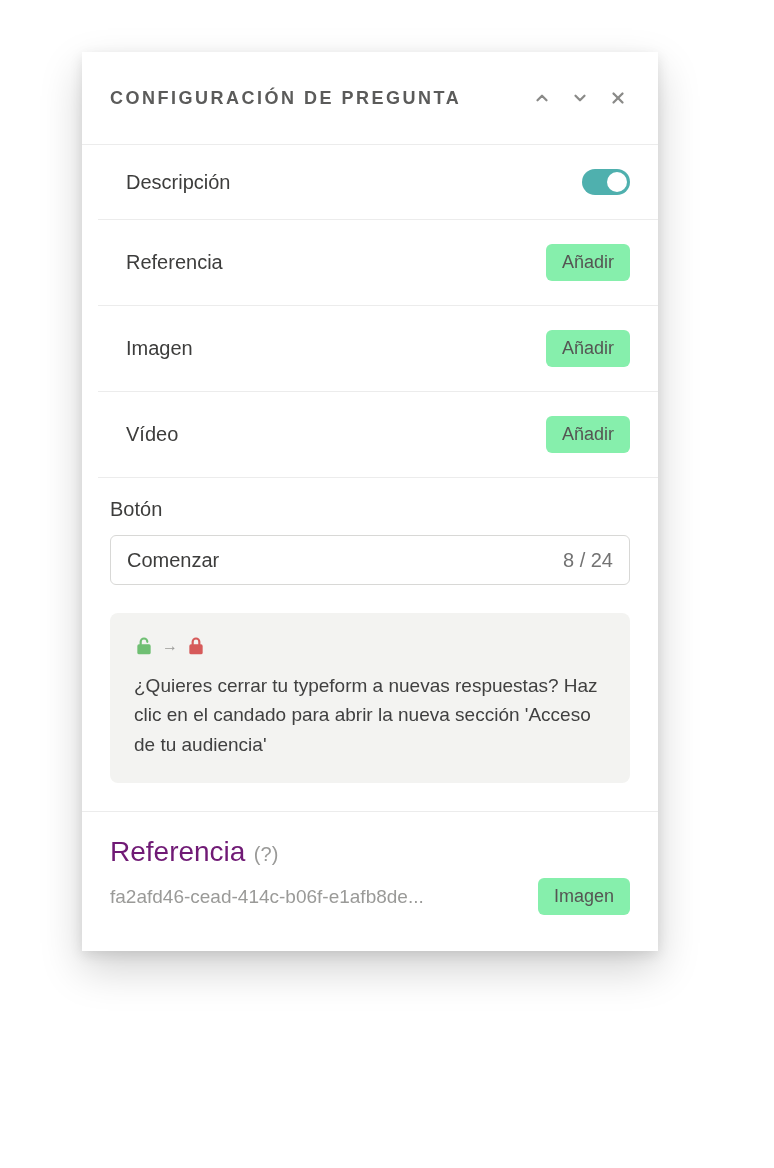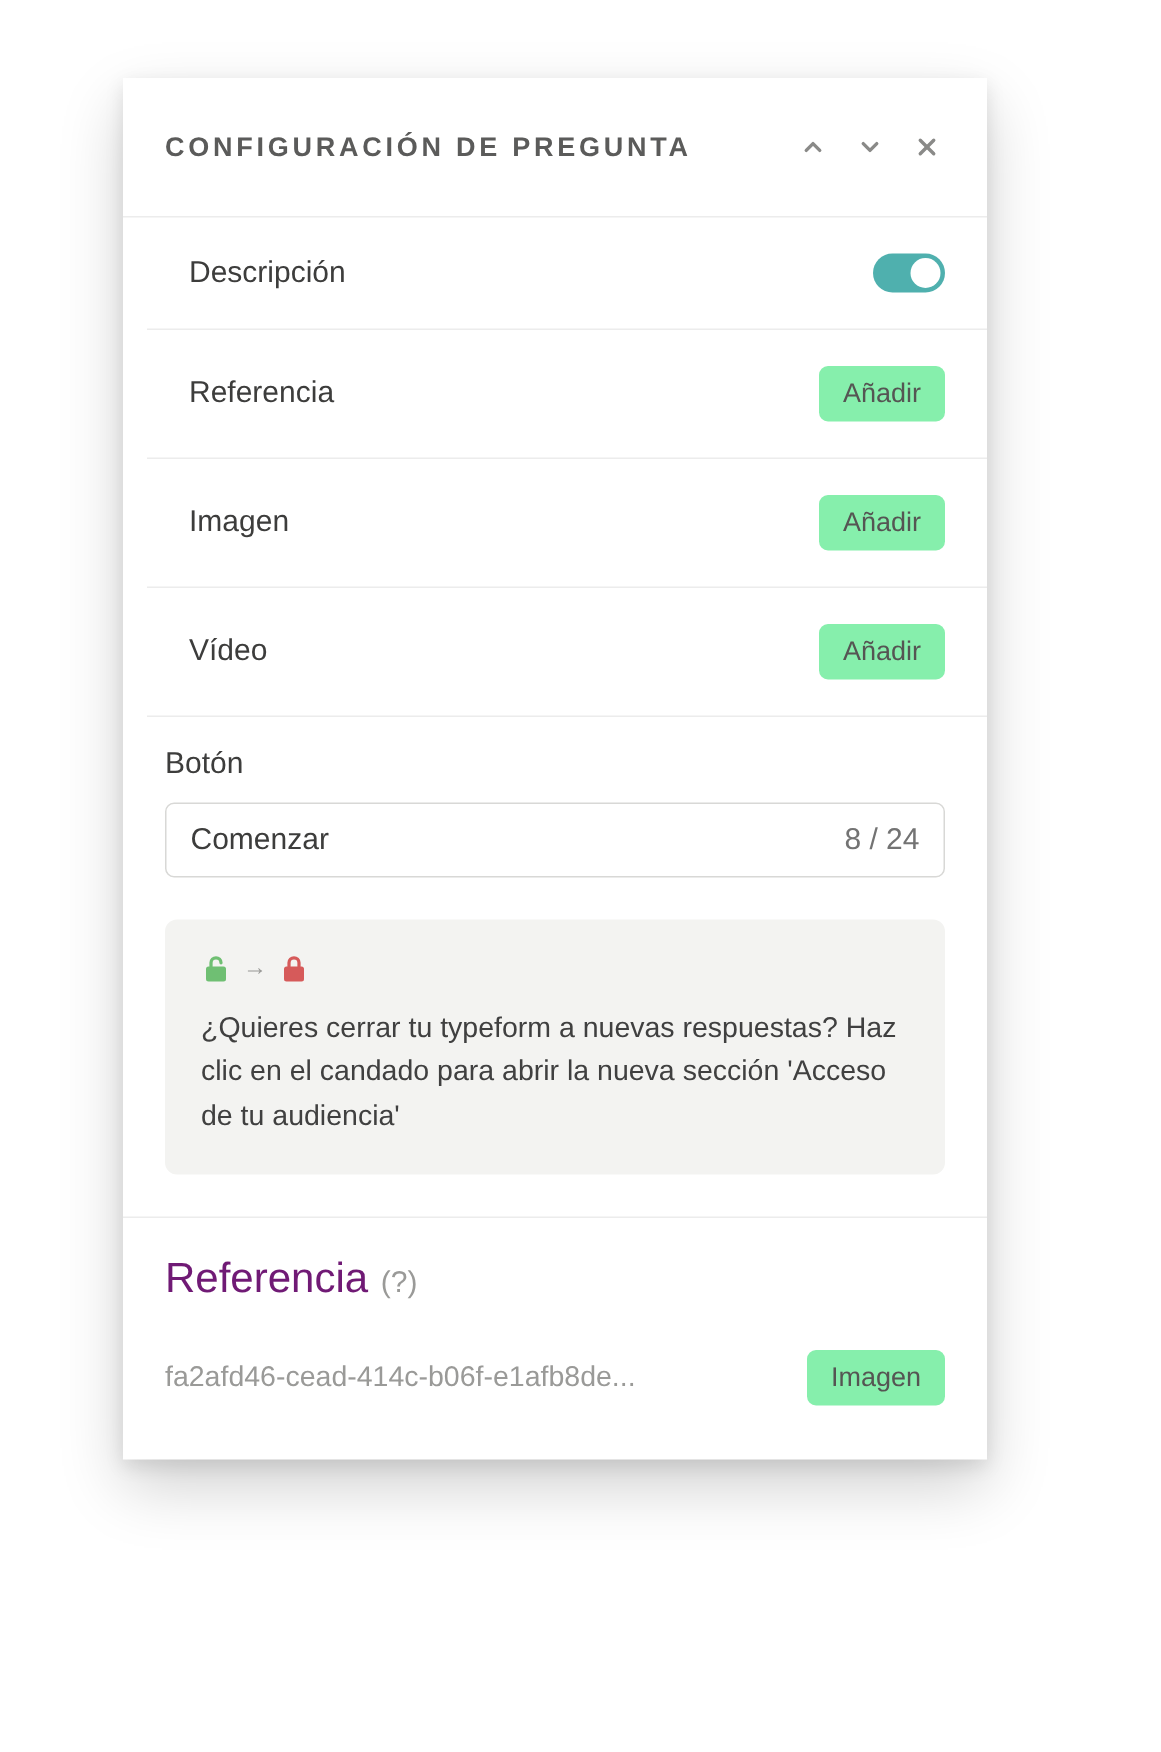--- a/index.html
+++ b/index.html
@@ -163,21 +163,21 @@
   }
   .ref-help {
     color: #9a9a98;
     font-size: 20px;
     margin-left: 4px;
   }
   .ref-row2 {
     display: flex;
     align-items: center;
     justify-content: space-between;
-    margin-top: 32px;
+    margin-top: 10px;
     gap: 28px;
   }
   .ref-value {
     font-size: 19px;
     color: #9a9a98;
     white-space: nowrap;
     overflow: hidden;
     text-overflow: ellipsis;
     flex: 1;
   }

